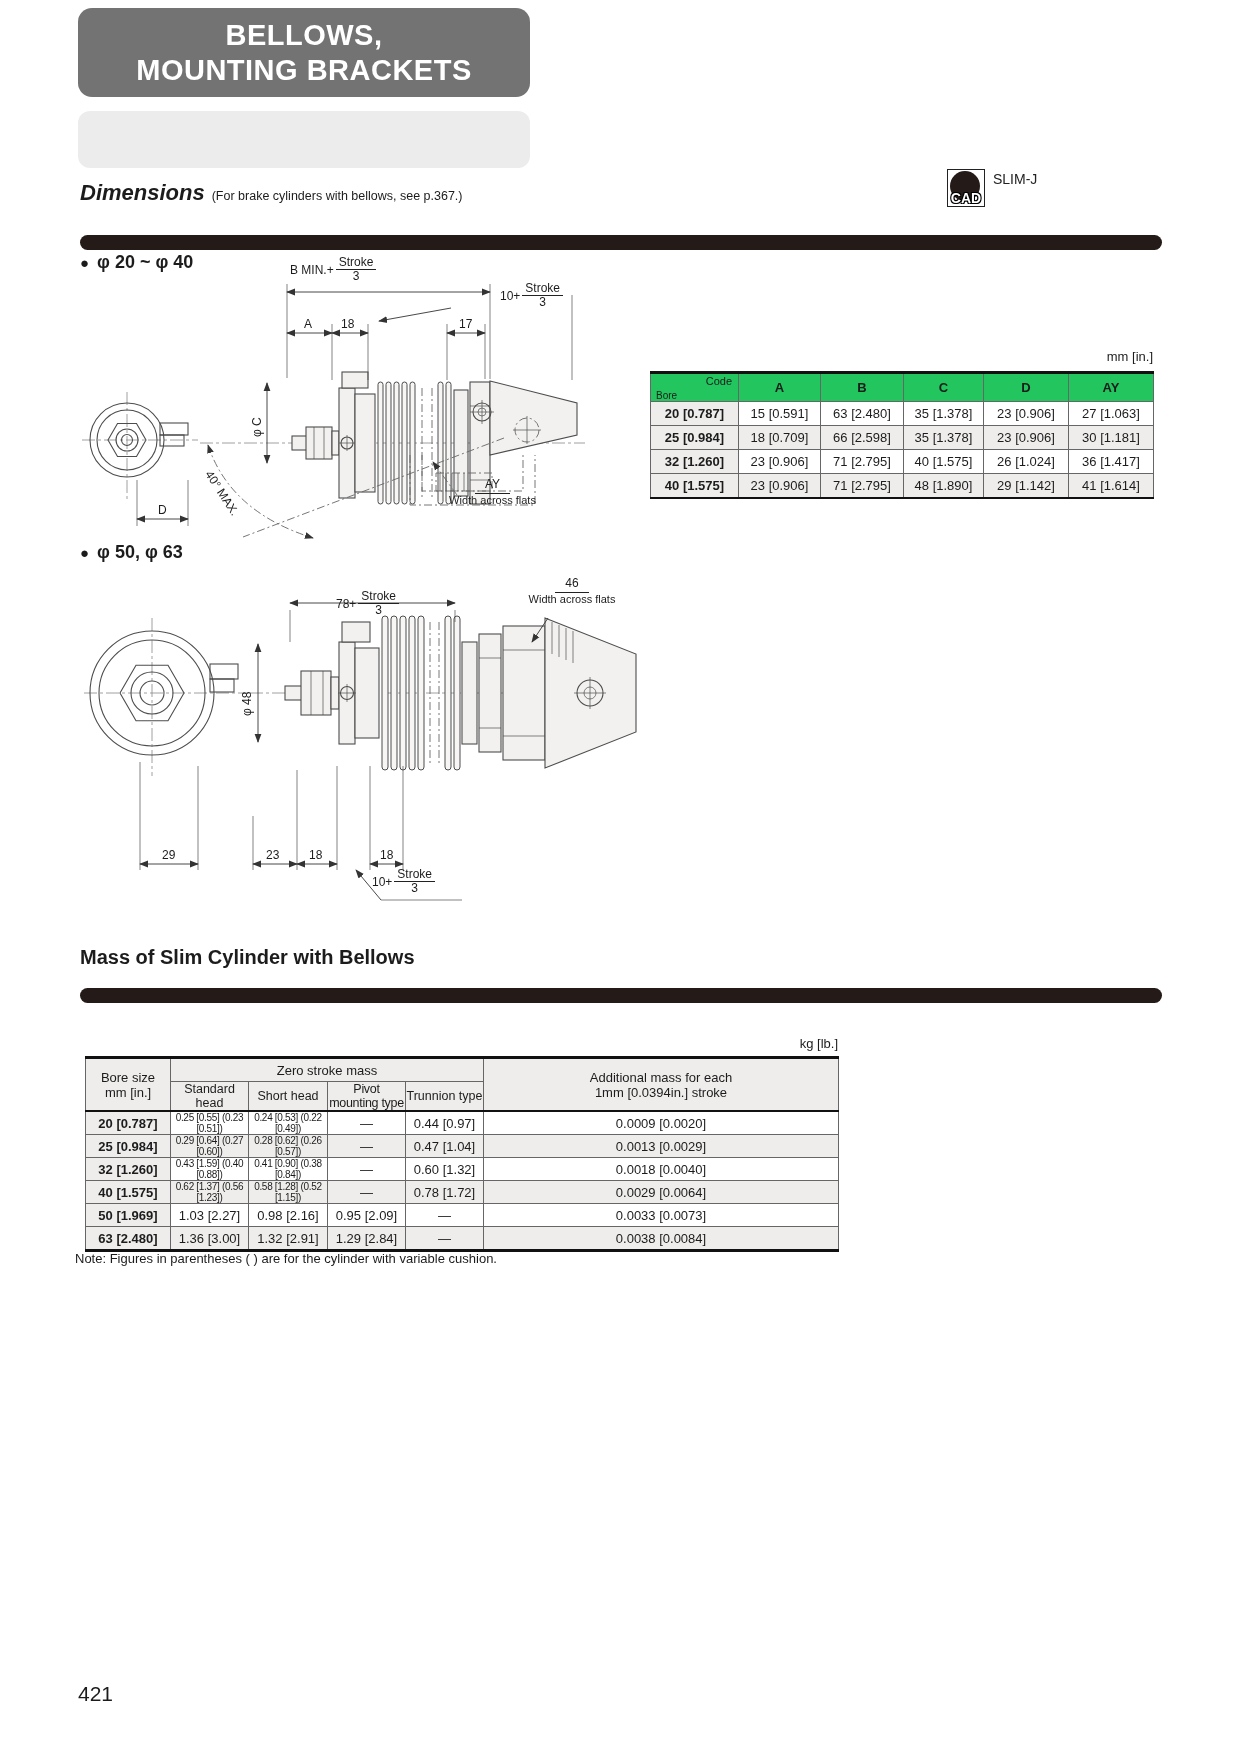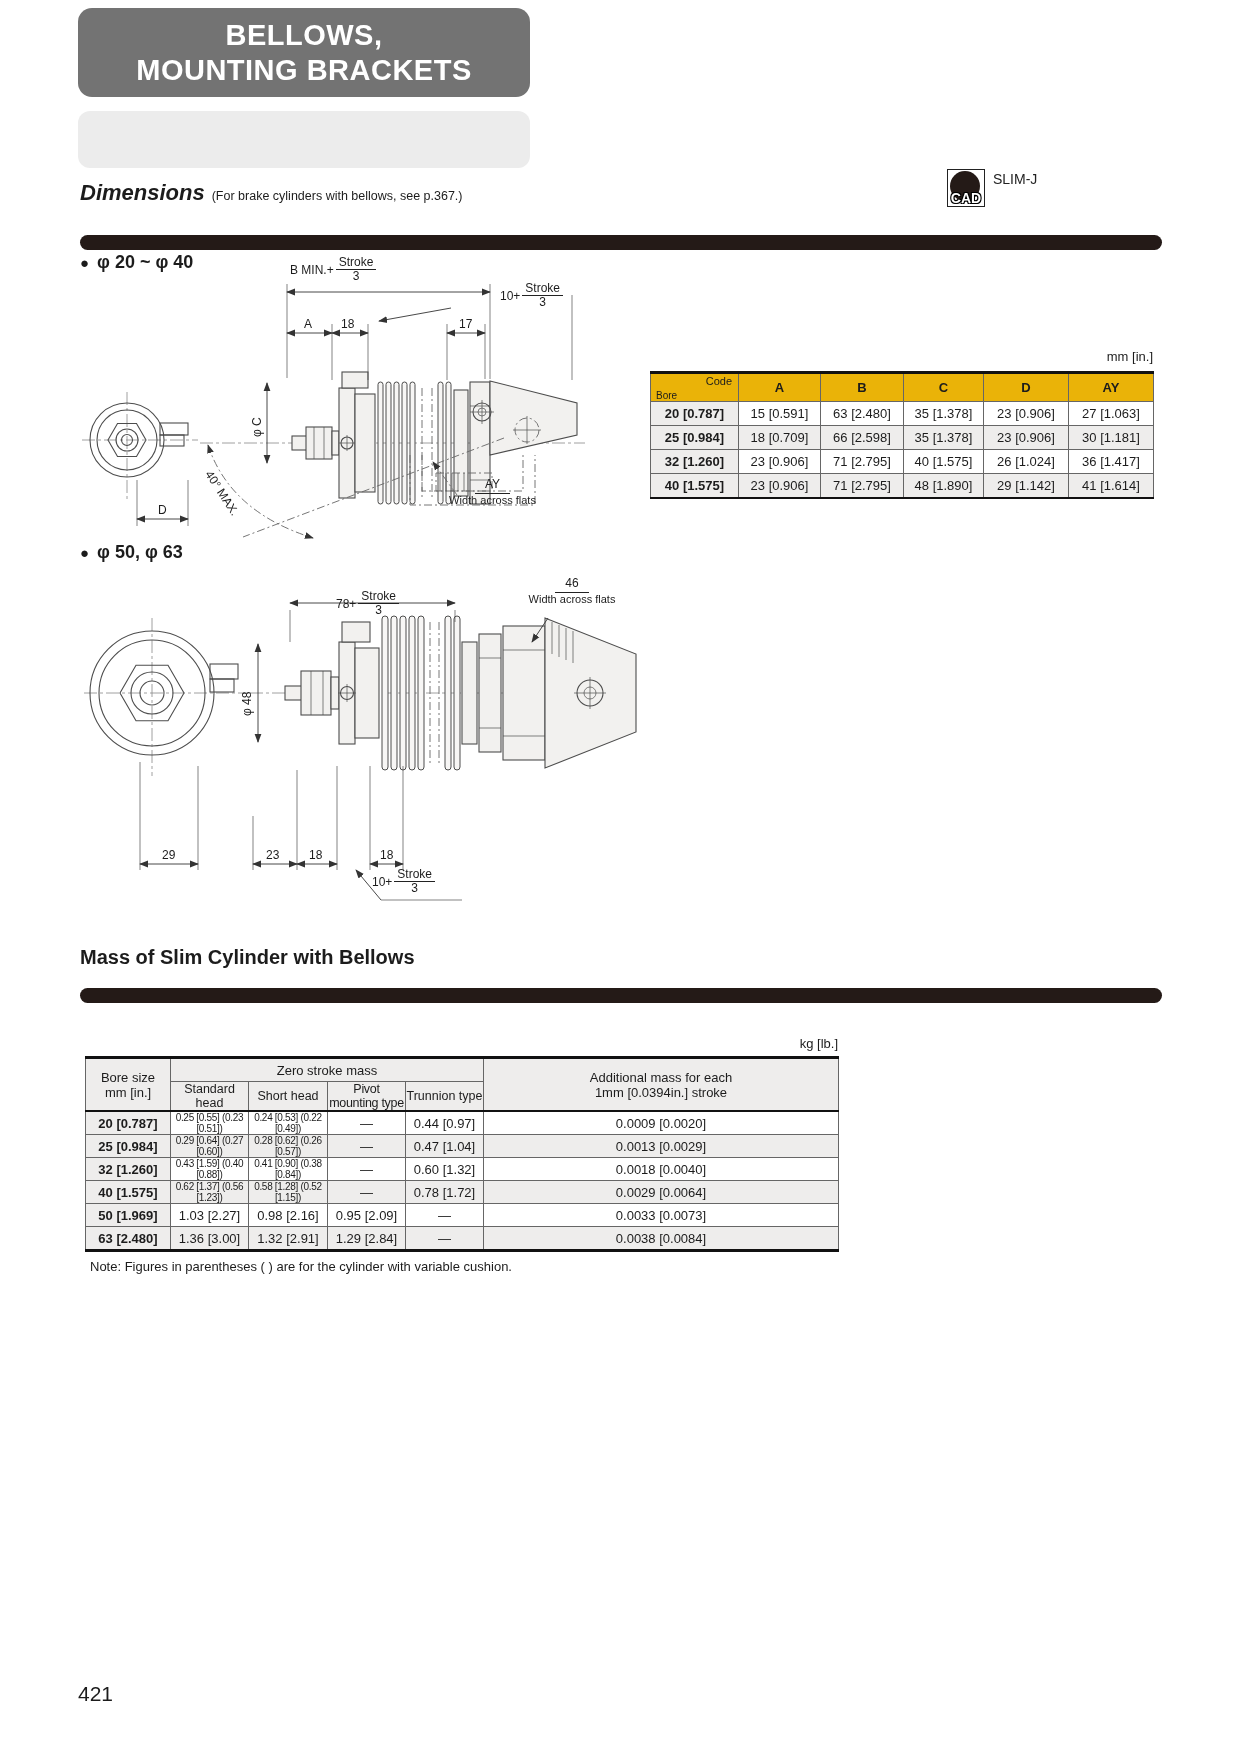--- a/index.html
+++ b/index.html
@@ -21,21 +21,21 @@
   .h2t{font-size:20px;font-weight:bold;}
   .bar{position:absolute;width:1082px;height:15px;background:#241a17;border-radius:8px;}
   .bullet{position:absolute;display:flex;align-items:center;gap:8px;}
   .bdot{font-size:15px;line-height:15px;}
   .btxt{font-size:18px;font-weight:bold;}
   .units{position:absolute;font-size:13px;text-align:right;}
   
   table{position:absolute;border-collapse:collapse;table-layout:fixed;background:#fff;}
   .dtable{border:1.5px solid #111;border-top:3px solid #111;border-bottom:2.5px solid #111;font-size:13px;}
   .dtable td{border:1px solid #666;text-align:center;height:23px;padding:0;}
-  .dtable tr.hd td{background:#eab308;font-weight:bold;height:27px;text-align:center;}
+  .dtable tr.hd td{background:#22c55e;font-weight:bold;height:27px;text-align:center;}
   .dtable td.bc{background:#eeedec;font-weight:bold;}
   .dtable tr.alt td{background:#eeedec;}
   td.diag{position:relative;background-color:#eeedec;font-weight:normal;
     background-image:linear-gradient(to bottom right,transparent calc(50% - .7px),#555 calc(50% - .7px),#555 calc(50% + .7px),transparent calc(50% + .7px));}
   .diag .c1{position:absolute;top:1px;right:6px;font-size:11px;font-weight:normal;}
   .diag .c2{position:absolute;bottom:0;left:5px;font-size:10px;font-weight:normal;}
   .mtable{border:1.5px solid #111;border-top:3px solid #111;border-bottom:3px solid #111;font-size:13px;}
   .mtable td{border:1px solid #666;text-align:center;height:22px;padding:0;}
   .mtable tr.h1 td,.mtable tr.h2 td{background:#eeedec;font-weight:normal;}
   .mtable tr.h2 td{border-bottom:2.5px solid #111;font-size:12.5px;}
@@ -416,16 +416,16 @@
     <tr class="alt">
       <td class="bc">63 [2.480]</td>
       <td>1.36 [3.00]</td>
       <td>1.32 [2.91]</td>
       <td>1.29 [2.84]</td>
       <td>—</td>
       <td>0.0038 [0.0084]</td>
     </tr>
   </tbody>
     </table>
-  <div class="note" style="left:90px;top:1251px;width:700px;margin-top:8px;">Note: Figures in parentheses (    ) are for the cylinder with variable cushion.</div>
+  <div class="note" style="left:75px;top:1251px;width:700px;">Note: Figures in parentheses (    ) are for the cylinder with variable cushion.</div>
 
   <div class="pagenum">421</div>
 </div>
 
 </body></html>

